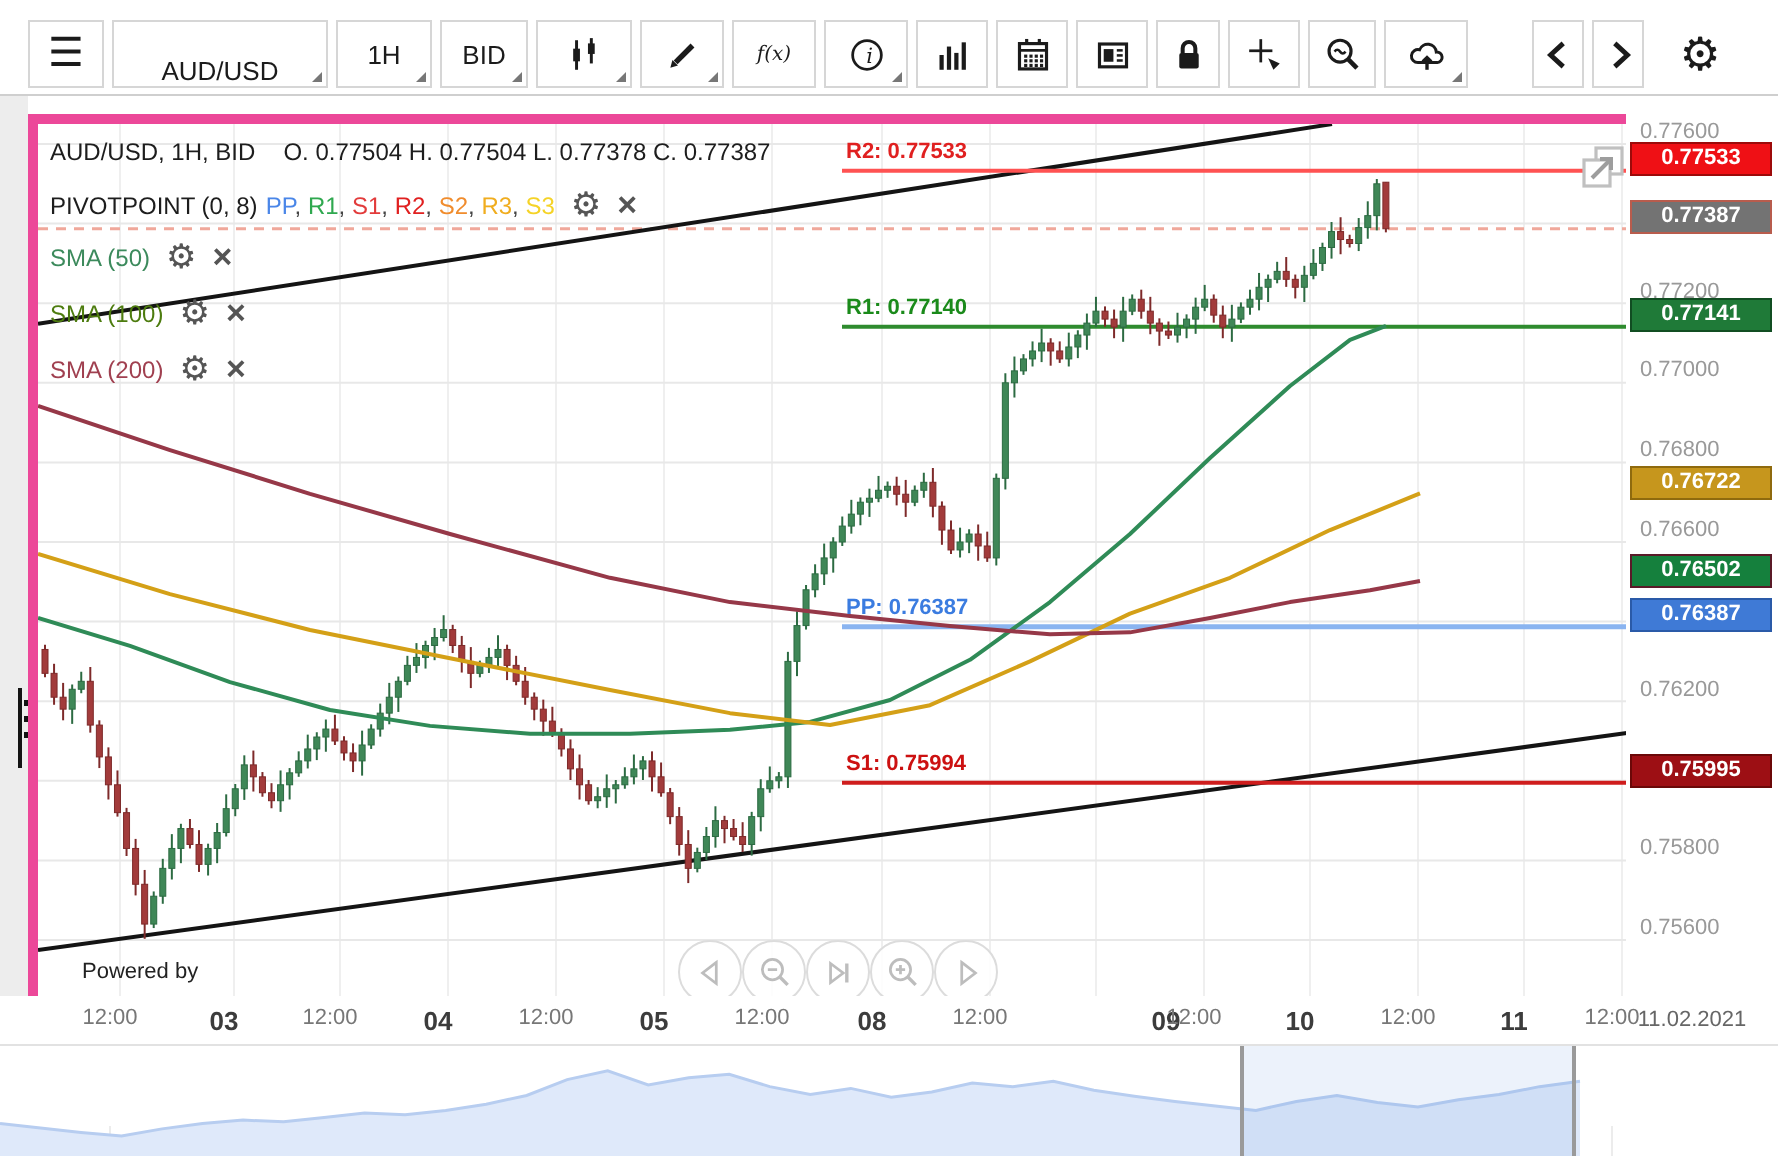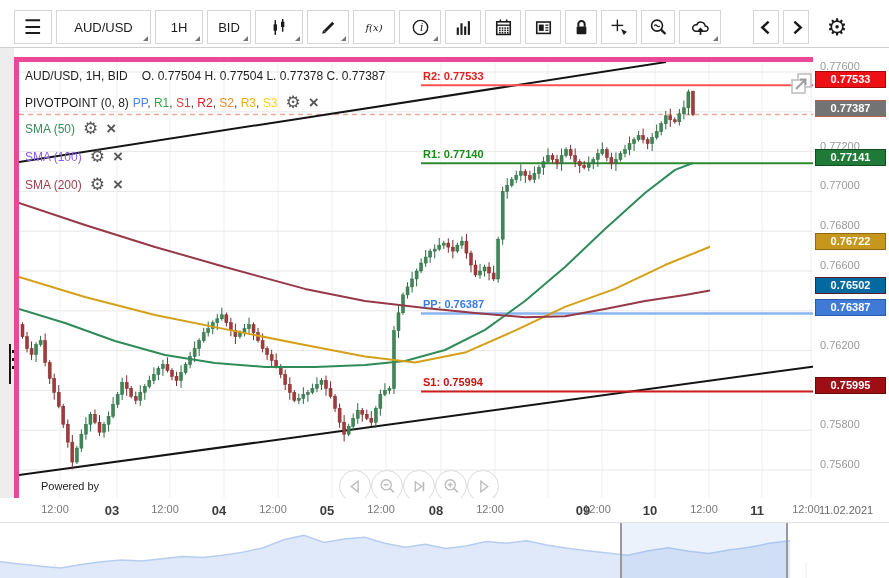--- a/index.html
+++ b/index.html
@@ -60,21 +60,21 @@
 </style>
 </head>
 <body>
 
 <div id="toolbar">
     <div class="btn" style="width: 38px;">
       <span style="display: flex;">
         <span class="glyph" style="font-weight:bold">☰</span>
       </span>
     </div>
-    <div class="btn" style="width: 95px;">
+    <div class="btn" style="width: 108px; align-items: flex-end;">
       <span class="lbl">AUD/USD</span>
       <span class="dd"></span>
     </div>
     <div class="btn" style="width: 48px;">
       <span class="lbl">1H</span>
       <span class="dd"></span>
     </div>
     <div class="btn" style="width: 44px;">
       <span class="lbl">BID</span>
       <span class="dd"></span>
@@ -574,21 +574,21 @@
     <span class="closex">×</span>
   </div>
 
   <div id="sma-legend">
       <div class="legend-row" style="top: 58px;">
         <span style="color:#3c8a5c">SMA (50)</span>
         <span class="gear">⚙</span>
         <span class="closex">×</span>
       </div>
       <div class="legend-row" style="top: 86px;">
-        <span style="color:#8b5cf6">SMA (100)</span>
+        <span style="color:#4d7c0f">SMA (100)</span>
         <span class="gear">⚙</span>
         <span class="closex">×</span>
       </div>
       <div class="legend-row" style="top: 114px;">
         <span style="color:#a04050">SMA (200)</span>
         <span class="gear">⚙</span>
         <span class="closex">×</span>
       </div>
     </div>
 
@@ -654,21 +654,21 @@
     <div class="tick-label" style="top: 202px;">0.76600</div>
     <div class="tick-label" style="top: 241.8px;">0.76400</div>
     <div class="tick-label" style="top: 281.6px;">0.76200</div>
     <div class="tick-label" style="top: 321.4px;">0.76000</div>
     <div class="tick-label" style="top: 361.2px;">0.75800</div>
     <div class="tick-label" style="top: 401px;">0.75600</div>
     <div class="badge" style="top: 14.333px; background: rgb(239, 16, 21); border-color: rgb(157, 10, 10);">0.77533</div>
     <div class="badge" style="top: 43.387px; background: #737373; border-color: rgb(184, 92, 77);">0.77387</div>
     <div class="badge" style="top: 92.341px; background: rgb(31, 122, 56); border-color: rgb(17, 77, 34);">0.77141</div>
     <div class="badge" style="top: 175.722px; background: rgb(198, 150, 29); border-color: rgb(143, 106, 14);">0.76722</div>
-    <div class="badge" style="top: 219.502px; background: #0369a1; border-color: rgb(90, 26, 40);">0.76502</div>
+    <div class="badge" style="top: 219.502px; background: #15803d; border-color: rgb(90, 26, 40);">0.76502</div>
     <div class="badge" style="top: 242.387px; background: rgb(63, 122, 214); border-color: rgb(42, 90, 168);">0.76387</div>
     <div class="badge" style="top: 320.395px; background: rgb(157, 15, 20); border-color: rgb(107, 8, 8);">0.75995</div>
   </div>
 
 <div id="time-axis">
   <div id="date-label">11.02.2021</div>
 <div class="time-tick" style="left: 55px;">12:00</div>
     <div class="time-tick bold" style="left: 112px;">03</div>
     <div class="time-tick" style="left: 165px;">12:00</div>
     <div class="time-tick bold" style="left: 219px;">04</div>

